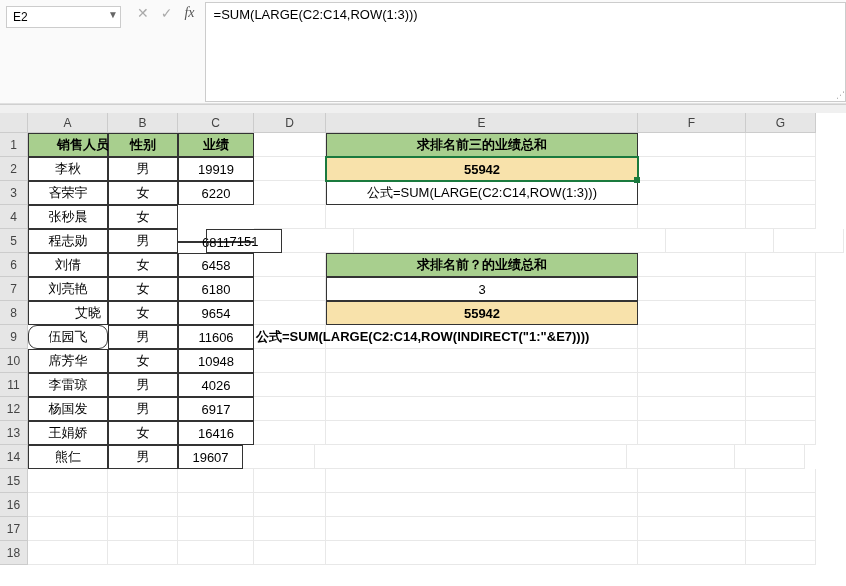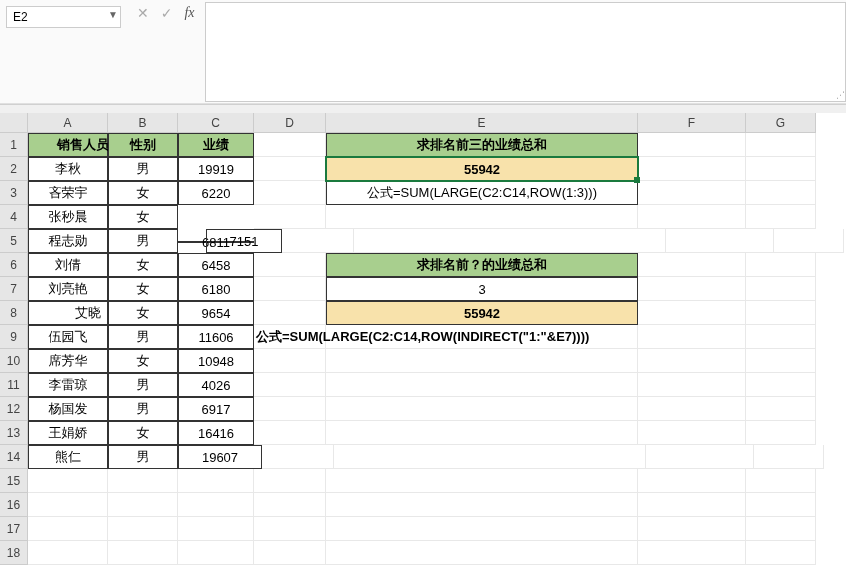--- a/index.html
+++ b/index.html
@@ -47,20 +47,21 @@
         <span>E2</span>
         <span class="dd">▼</span>
       </div>
     </div>
     <div class="fb-btns">
       <span>✕</span>
       <span>✓</span>
       <span class="fx">fx</span>
     </div>
     <div class="formula-input-wrap">
+      <span>=SUM(LARGE(C2:C14,ROW(1:3)))</span>
       <span class="resize-handle">⋰</span>
     </div>
   </div>
 </div>
 <div class="divider-line"></div>
 
 <div class="grid-container">
   <div>
     <div class="corner"></div>
     <div class="row-headers" id="row-hdrs">
@@ -161,21 +162,21 @@
         <div class="r">
           <div class="c col-A bd" style="width: 80px; padding-left: 40px;">艾晓</div>
           <div class="c col-B bd" style="width: 70px;">女</div>
           <div class="c col-C bd" style="width: 76px;">9654</div>
           <div class="c col-D" style="width: 72px;"></div>
           <div class="c col-E bd yellow-fill" style="width: 312px;">55942</div>
           <div class="c col-F" style="width: 108px;"></div>
           <div class="c col-G" style="width: 70px;"></div>
         </div>
         <div class="r">
-          <div class="c col-A bd" style="width: 80px;">伍园飞</div>
+          <div class="c col-A bd" style="width: 80px; border-radius: 9px;">伍园飞</div>
           <div class="c col-B bd" style="width: 70px;">男</div>
           <div class="c col-C bd" style="width: 76px;">11606</div>
           <div class="c col-D overflow-left" style="width: 72px; font-weight: bold; z-index: 3; overflow: visible;">公式=SUM(LARGE(C2:C14,ROW(INDIRECT("1:"&amp;E7))))</div>
           <div class="c col-E" style="width: 312px;"></div>
           <div class="c col-F" style="width: 108px;"></div>
           <div class="c col-G" style="width: 70px;"></div>
         </div>
         <div class="r">
           <div class="c col-A bd" style="width: 80px;">席芳华</div>
           <div class="c col-B bd" style="width: 70px;">女</div>
@@ -208,21 +209,21 @@
           <div class="c col-B bd" style="width: 70px;">女</div>
           <div class="c col-C bd" style="width: 76px;">16416</div>
           <div class="c col-D" style="width: 72px;"></div>
           <div class="c col-E" style="width: 312px;"></div>
           <div class="c col-F" style="width: 108px;"></div>
           <div class="c col-G" style="width: 70px;"></div>
         </div>
         <div class="r">
           <div class="c col-A bd" style="width: 80px;">熊仁</div>
           <div class="c col-B bd" style="width: 70px;">男</div>
-          <div class="c col-C bd" style="width: 84px;">19607</div>
+          <div class="c col-C bd" style="width: 65px;">19607</div>
           <div class="c col-D" style="width: 72px;"></div>
           <div class="c col-E" style="width: 312px;"></div>
           <div class="c col-F" style="width: 108px;"></div>
           <div class="c col-G" style="width: 70px;"></div>
         </div>
         <div class="r">
           <div class="c col-A" style="width: 80px;"></div>
           <div class="c col-B" style="width: 70px;"></div>
           <div class="c col-C" style="width: 76px;"></div>
           <div class="c col-D" style="width: 72px;"></div>

